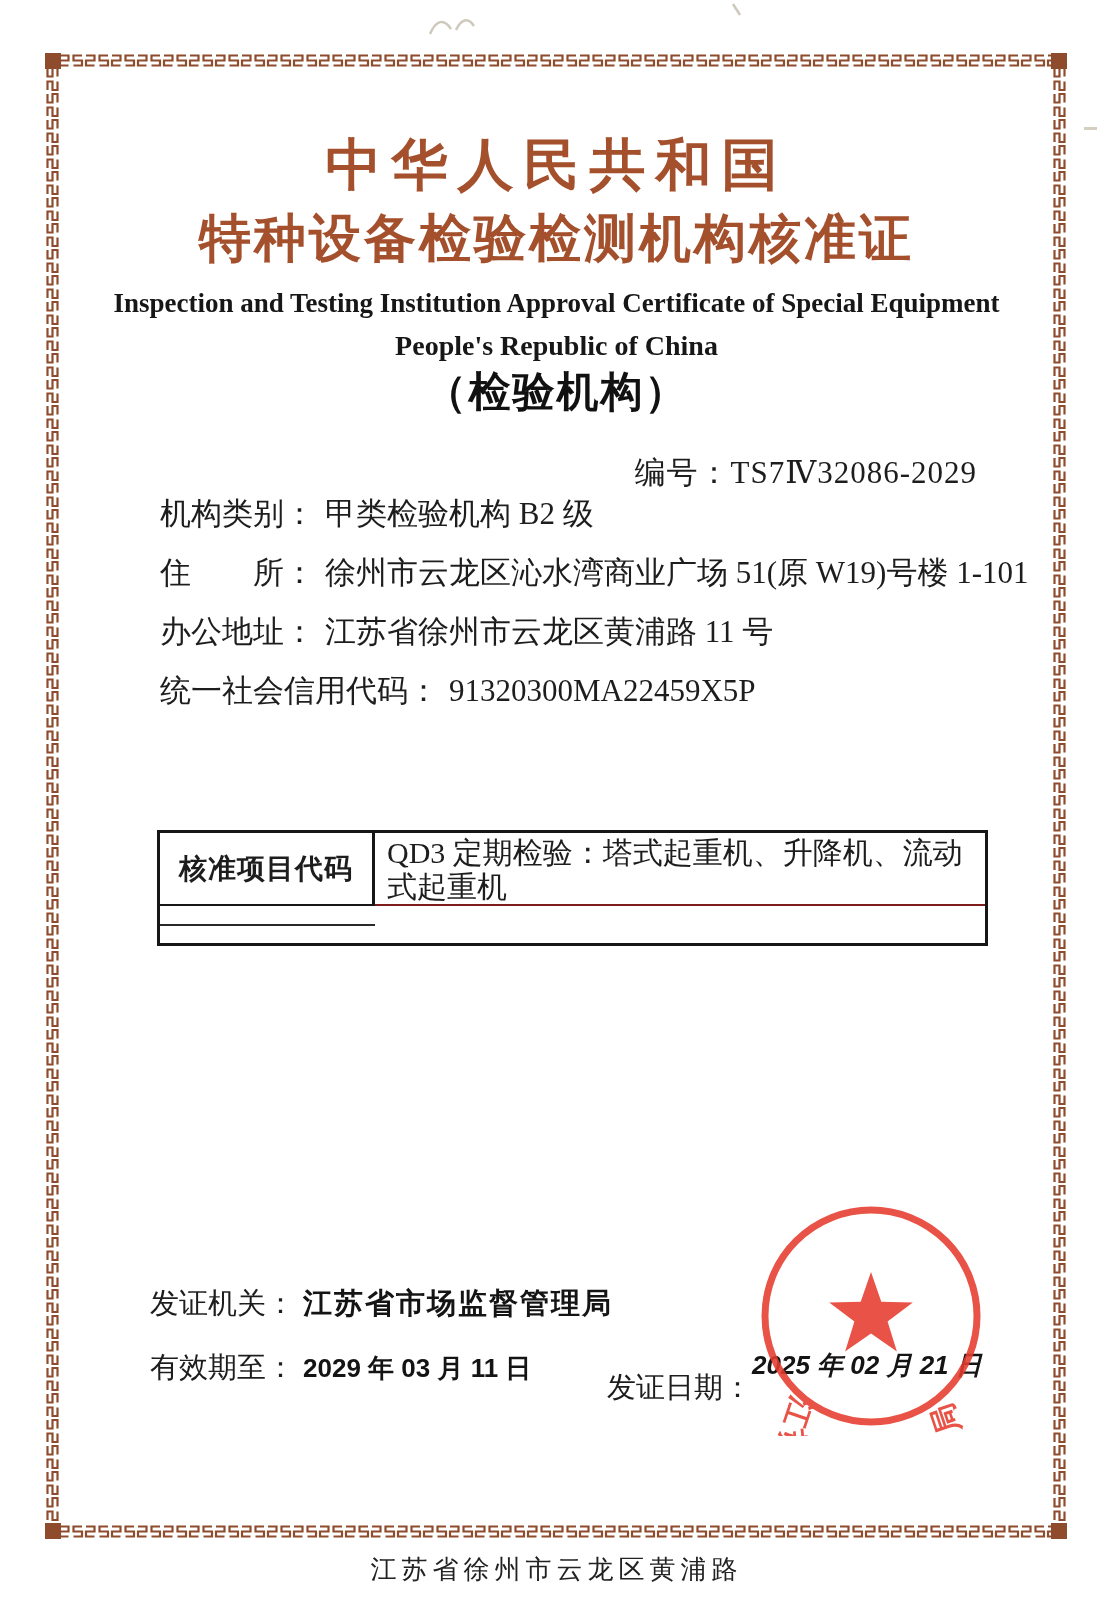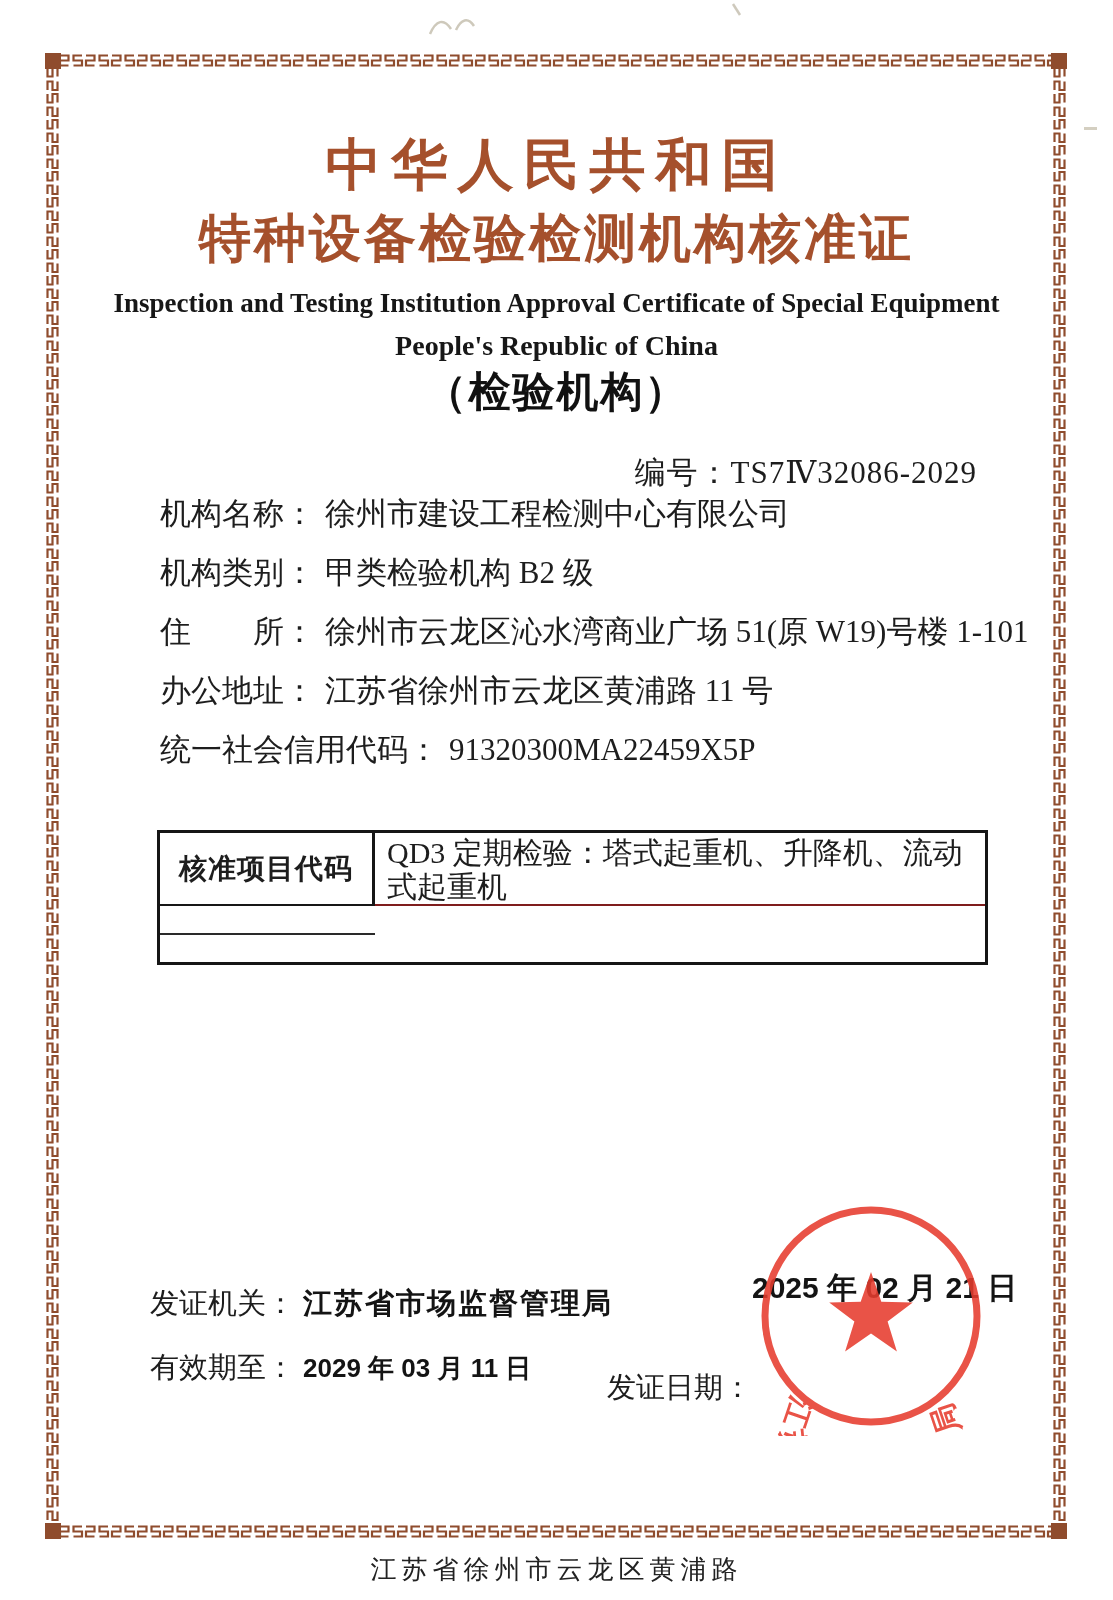--- a/index.html
+++ b/index.html
@@ -17,21 +17,21 @@
   .en1{top:288px;font-size:27px;}
   .en2{top:330px;font-size:28px;}
   .subtitle{top:364px;font-size:42px;font-weight:bold;color:#111;
     font-family:Liberation Sans, sans-serif;letter-spacing:2px;}
   .cert-no{top:452px;right:136px;font-size:31px;letter-spacing:1px;}
   .fields{left:160px;top:498px;width:850px;}
   .field{font-size:31px;line-height:31px;margin-bottom:28px;white-space:nowrap;}
   .field .value{margin-left:10px;}
   .statement{left:212px;top:789px;font-size:30px;}
   .approval-table{
-    left:157px;top:830px;width:831px;height:135px;box-sizing:border-box;
+    left:157px;top:830px;width:831px;height:116px;box-sizing:border-box;
     border:3px solid #161616;display:grid;
     grid-template-columns:215px 1fr;grid-template-rows:73px 1fr;
   }
   .cell{box-sizing:border-box;}
   .cell-code-label{
     border-right:3px solid #161616;border-bottom:2px solid #161616;
     display:flex;align-items:center;justify-content:center;
     font-weight:bold;font-size:28px;letter-spacing:1px;
   }
   .cell-code-value{
@@ -45,21 +45,21 @@
   }
   .cell-remark-rows{display:flex;flex-direction:column;}
   .remark-row{flex:1;border-bottom:2px solid #2a2a2a;}
   .remark-row:last-child{border-bottom:none;}
   .issuer-line{left:150px;top:1284px;font-size:29px;white-space:nowrap;}
   .valid-line{left:150px;top:1348px;font-size:29px;white-space:nowrap;}
   .bold-sans{font-family:"Liberation Sans","DejaVu Sans",sans-serif;font-weight:bold;color:#141414;}
   .issuer-line .bold-sans{font-size:29px;margin-left:8px;letter-spacing:2px;}
   .valid-line .bold-sans{font-size:26px;margin-left:8px;}
   .issue-label{left:607px;top:1368px;font-size:29px;}
-  .issue-date{left:752px;top:1268px;font-size:30px;z-index:1;}
+  .issue-date{left:752px;top:1348px;font-size:26px;z-index:1;font-style:italic;}
   .seal-svg{left:751px;top:1196px;z-index:2;opacity:.88;}
   .seal-note{left:877px;top:1297px;transform:translateX(-50%);
     font-size:26px;color:#1a1a1a;z-index:3;white-space:nowrap;}
   .made-by{top:1552px;font-size:26px;letter-spacing:5px;color:#222;}
   .border-svg,.artifact-svg{left:0;top:0;pointer-events:none;}
 </style>
 </head>
 <body>
 
 <div class="page">
@@ -112,21 +112,20 @@
 
   <div class="abs centered title-cn title1">中华人民共和国</div>
   <div class="abs centered title-cn title2">特种设备检验检测机构核准证</div>
   <div class="abs centered title-en en1">Inspection and Testing Institution Approval Certificate of Special Equipment</div>
   <div class="abs centered title-en en2">People's Republic of China</div>
   <div class="abs centered subtitle">（检验机构）</div>
 
   <div class="abs cert-no"><span>编号：</span><span>TS7Ⅳ32086-2029</span></div>
 
   <div class="abs fields">
-    <div class="field"><span class="label">机构名称：</span><span class="value">徐州市建设工程检测中心有限公司</span></div>
     <div class="field"><span class="label">机构类别：</span><span class="value">甲类检验机构 B2 级</span></div>
     <div class="field"><span class="label">住　　所：</span><span class="value">徐州市云龙区沁水湾商业广场 51(原 W19)号楼 1-101</span></div>
     <div class="field"><span class="label">办公地址：</span><span class="value">江苏省徐州市云龙区黄浦路 11 号</span></div>
     <div class="field"><span class="label">统一社会信用代码：</span><span class="value">91320300MA22459X5P</span></div>
   </div>
 
 
   <div class="abs approval-table">
     <div class="cell cell-code-label">核准项目代码</div>
     <div class="cell cell-code-value">QD3 定期检验：塔式起重机、升降机、流动式起重机</div>

